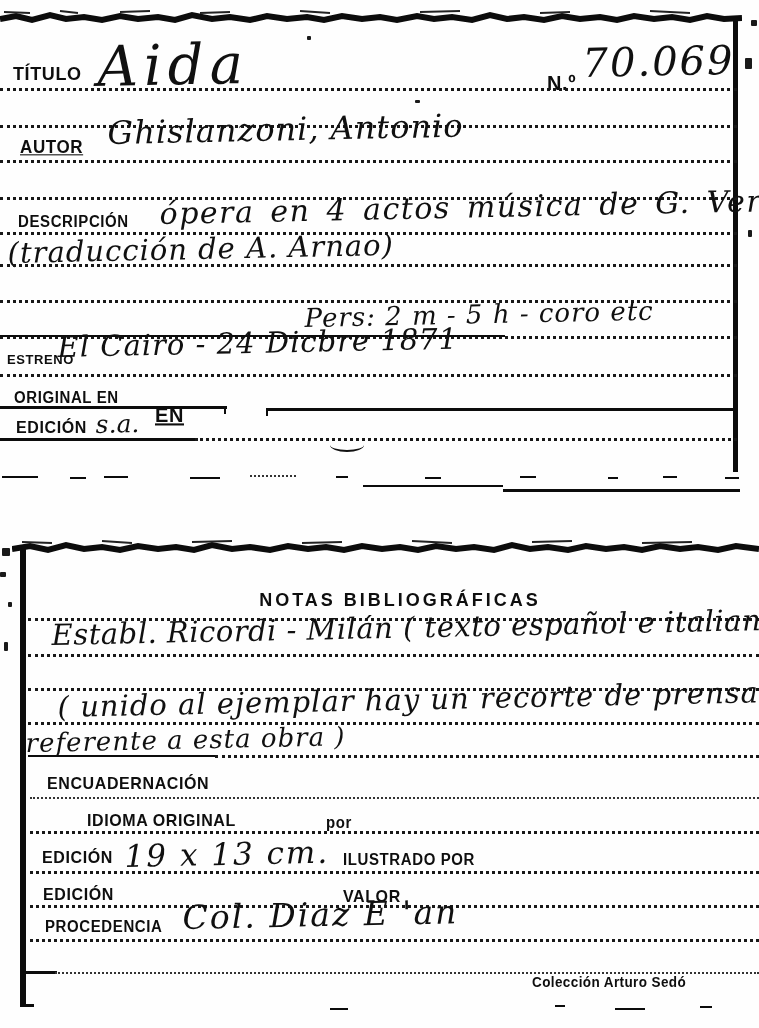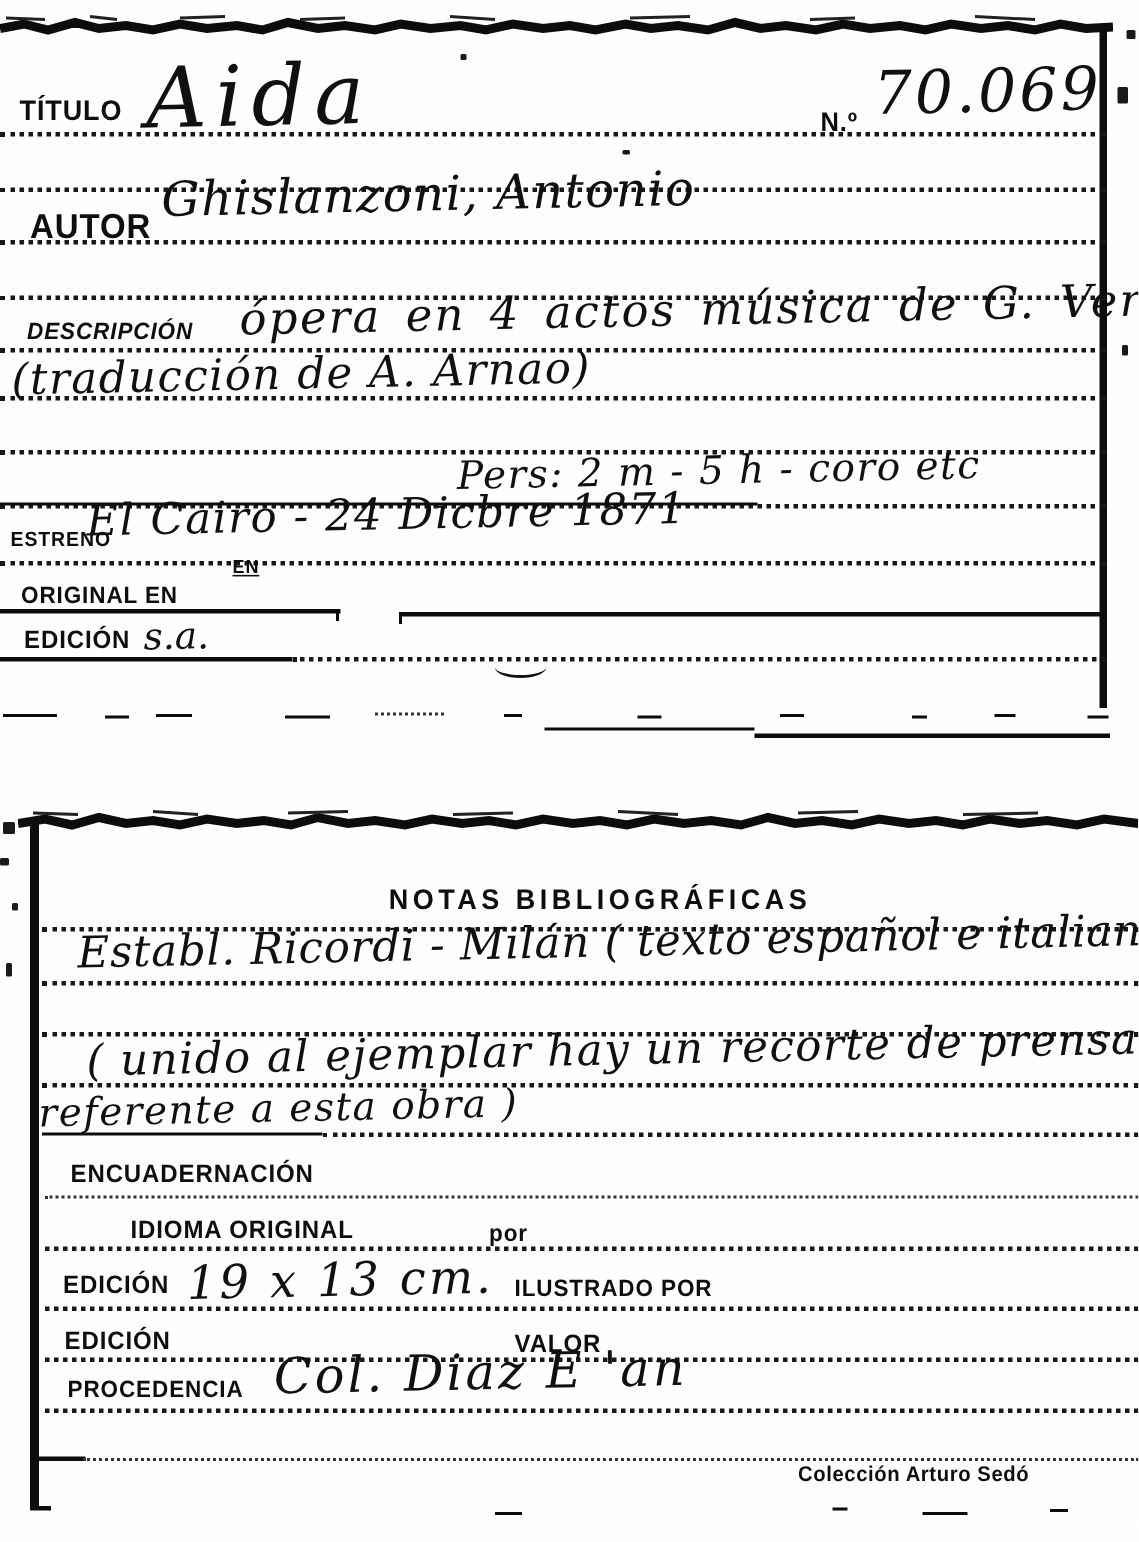--- a/index.html
+++ b/index.html
@@ -29,50 +29,50 @@
   </svg>
   <div class="bar" style="left:733px;top:16px;width:5px;height:456px;"></div>
   <div class="speck" style="left:745px;top:58px;width:7px;height:11px;"></div>
   <div class="speck" style="left:751px;top:20px;width:6px;height:6px;"></div>
   <div class="speck" style="left:748px;top:230px;width:4px;height:7px;"></div>
   <div class="speck" style="left:307px;top:36px;width:4px;height:4px;"></div>
   <div class="speck" style="left:415px;top:100px;width:5px;height:3px;"></div>
 
   <span class="lbl" style="left:13px;top:64px;font-size:18px;">TÍTULO</span>
   <span class="hw" style="left:98px;top:34px;font-size:56px;letter-spacing:6px;">Aida</span>
-  <span class="lbl" style="left:547px;top:72px;font-size:17px;">N.º</span>
+  <span class="lbl" style="left:547px;top:72px;font-size:20px;">N.º</span>
   <span class="hw" style="left:583px;top:40px;font-size:40px;letter-spacing:2px;">70.069</span>
   <div class="ln" style="left:0;top:88px;width:737px;"></div>
 
   <div class="ln" style="left:0;top:125px;width:737px;"></div>
 
-  <span class="lbl" style="left:20px;top:138px;font-size:22px;">AUTOR</span>
+  <span class="lbl" style="left:20px;top:138px;font-size:17px;text-decoration:underline;">AUTOR</span>
   <span class="hw" style="left:108px;top:114px;font-size:32px;letter-spacing:1px;">Ghislanzoni, Antonio</span>
   <div class="ln" style="left:0;top:160px;width:737px;"></div>
 
   <div class="ln" style="left:0;top:197px;width:737px;"></div>
 
-  <span class="lbl" style="left:18px;top:213px;font-size:15px;font-style:italic;">DESCRIPCIÓN</span>
+  <span class="lbl" style="left:18px;top:213px;font-size:15px;">DESCRIPCIÓN</span>
   <span class="hw" style="left:160px;top:196px;font-size:30px;letter-spacing:1.5px;word-spacing:5px;">ópera en 4 actos música de G. Verdi</span>
   <div class="ln" style="left:0;top:232px;width:737px;"></div>
   <span class="hw" style="left:8px;top:236px;font-size:29px;letter-spacing:1px;">(traducción de A. Arnao)</span>
   <div class="ln" style="left:0;top:264px;width:737px;"></div>
 
   <div class="ln" style="left:0;top:300px;width:737px;"></div>
 
   <span class="hw" style="left:305px;top:303px;font-size:26px;letter-spacing:1px;">Pers: 2 m - 5 h - coro etc</span>
   <div class="ln" style="left:0;top:336px;width:737px;"></div>
   <div class="ln solid" style="left:0;top:335px;width:505px;border-bottom-width:2px;"></div>
 
   <span class="lbl" style="left:7px;top:352px;font-size:13px;">ESTRENO</span>
   <span class="hw" style="left:58px;top:330px;font-size:29px;letter-spacing:1px;">El Cairo - 24 Dicbre 1871</span>
   <div class="ln" style="left:0;top:374px;width:737px;"></div>
 
   <span class="lbl" style="left:14px;top:389px;font-size:15px;">ORIGINAL EN</span>
-  <span class="lbl" style="left:155px;top:371px;font-size:12px;text-decoration:underline;">EN</span>
+  <span class="lbl" style="left:155px;top:404px;font-size:20px;text-decoration:underline;">EN</span>
   <div class="ln solid" style="left:0;top:406px;width:227px;"></div>
   <div class="bar" style="left:224px;top:406px;width:2px;height:8px;"></div>
   <div class="ln solid" style="left:266px;top:408px;width:471px;"></div>
   <div class="bar" style="left:266px;top:408px;width:2px;height:8px;"></div>
 
   <span class="lbl" style="left:16px;top:419px;font-size:16px;">EDICIÓN</span>
   <span class="hw" style="left:96px;top:410px;font-size:25px;">s.a.</span>
   <div class="ln solid" style="left:0;top:438px;width:195px;"></div>
   <div class="ln" style="left:195px;top:438px;width:542px;"></div>
   <div class="curve" style="left:330px;top:438px;"></div>

